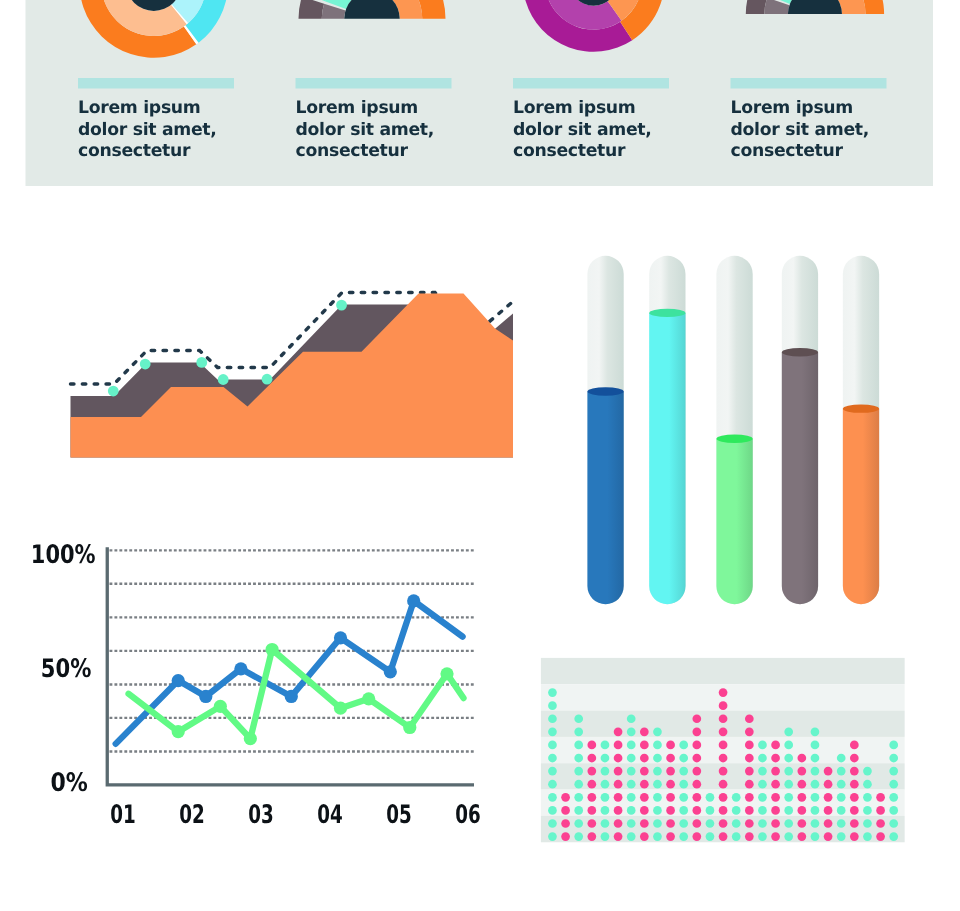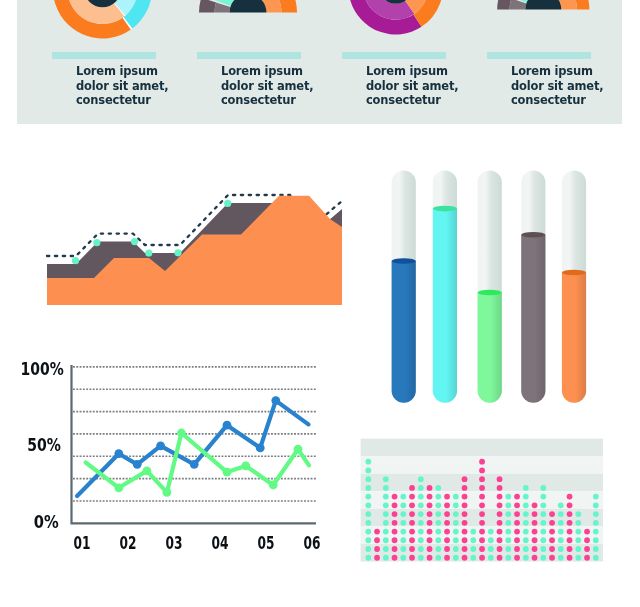--- a/index.html
+++ b/index.html
@@ -3,21 +3,21 @@
 <meta charset="utf-8">
 <title>Infographic</title>
 <style>
   html,body{margin:0;padding:0;background:#ffffff;}
   body{width:640px;height:607px;overflow:hidden;
        font-family:"Liberation Sans",sans-serif;}
   #root{position:relative;width:640px;height:607px;background:#ffffff;}
   svg{display:block;position:absolute;left:0;top:0;overflow:visible;}
   .card-title{font-family:"DejaVu Sans",sans-serif;font-weight:bold;
        font-size:11.5px;line-height:14.6px;letter-spacing:-0.2px;
-       color:#16303E;position:absolute;width:115px;margin-left:24px;}
+       color:#16303E;position:absolute;width:115px;}
   .accent-bar{position:absolute;height:7px;background:#B0E4E1;width:104px;}
   .axis-label{font-family:"DejaVu Sans",sans-serif;font-weight:bold;
        font-size:17px;fill:#0C1116;}
 </style>
 </head>
 <body>
 
 <div id="root">
 <div style="position:absolute;left:16.5px;top:-10px;width:605.5px;height:134px;background:#E2EAE7;"></div>
     <svg width="640" height="130" viewBox="0 0 640 130" style="left:0px;top:0px;">

